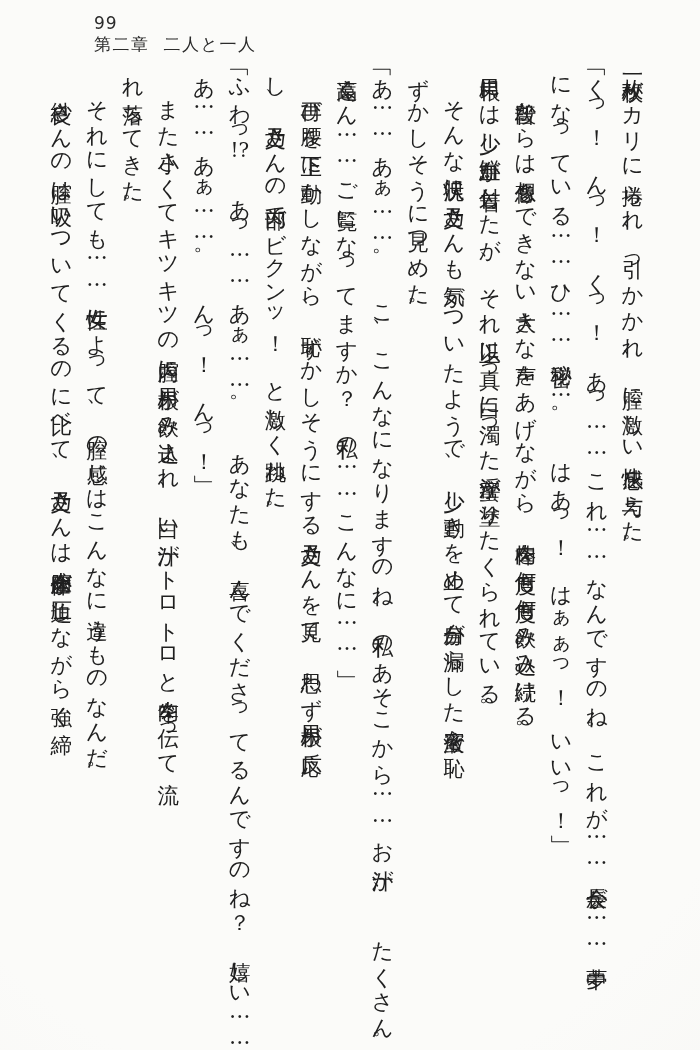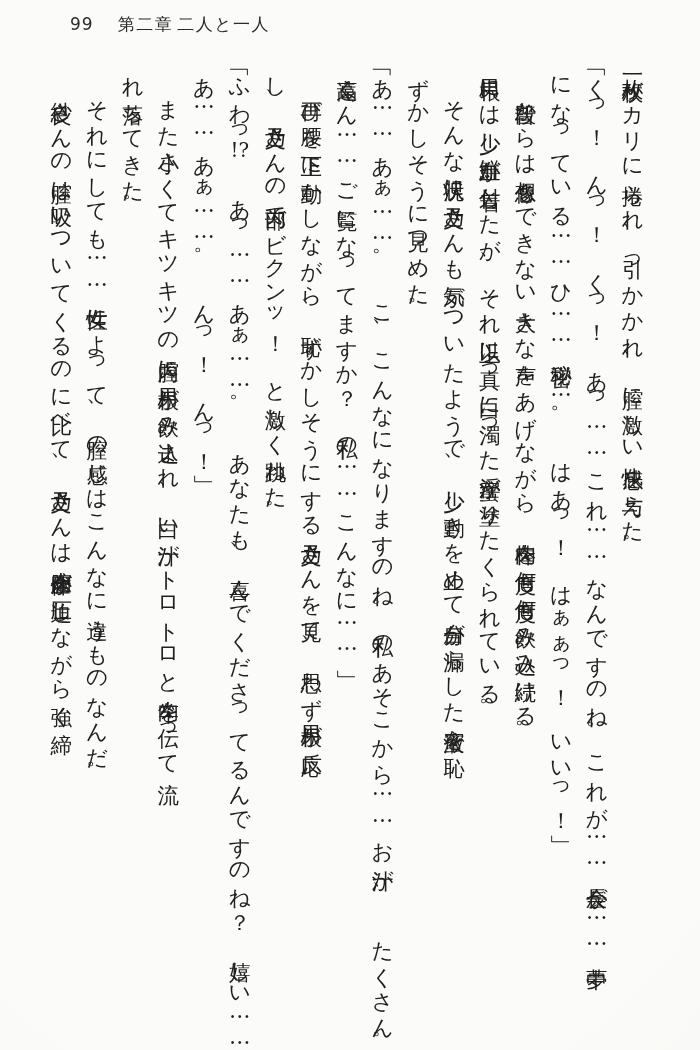--- a/index.html
+++ b/index.html
@@ -19,34 +19,35 @@
     inset: 0;
   }
   .page-header {
     position: absolute;
     top: 13px;
     left: 70px;
     display: flex;
     align-items: baseline;
     color: #2b2b2b;
     font-family: "DejaVu Sans", "Liberation Sans", sans-serif;
+    flex-direction: column;
   }
   .page-number {
     font-size: 17px;
     font-weight: 500;
     letter-spacing: 1px;
   }
   .chapter-block {
     margin-left: 24px;
     font-size: 17px;
     letter-spacing: 1.5px;
     display: flex;
   }
   .chapter-title-gap {
-    margin-left: 4px;
+    margin-left: 14px;
   }
   .text-area {
     position: absolute;
     top: 62px;
     right: 50px;
     height: 980px;
     writing-mode: vertical-rl;
     -webkit-writing-mode: vertical-rl;
     text-orientation: upright;
     -webkit-text-orientation: upright;

